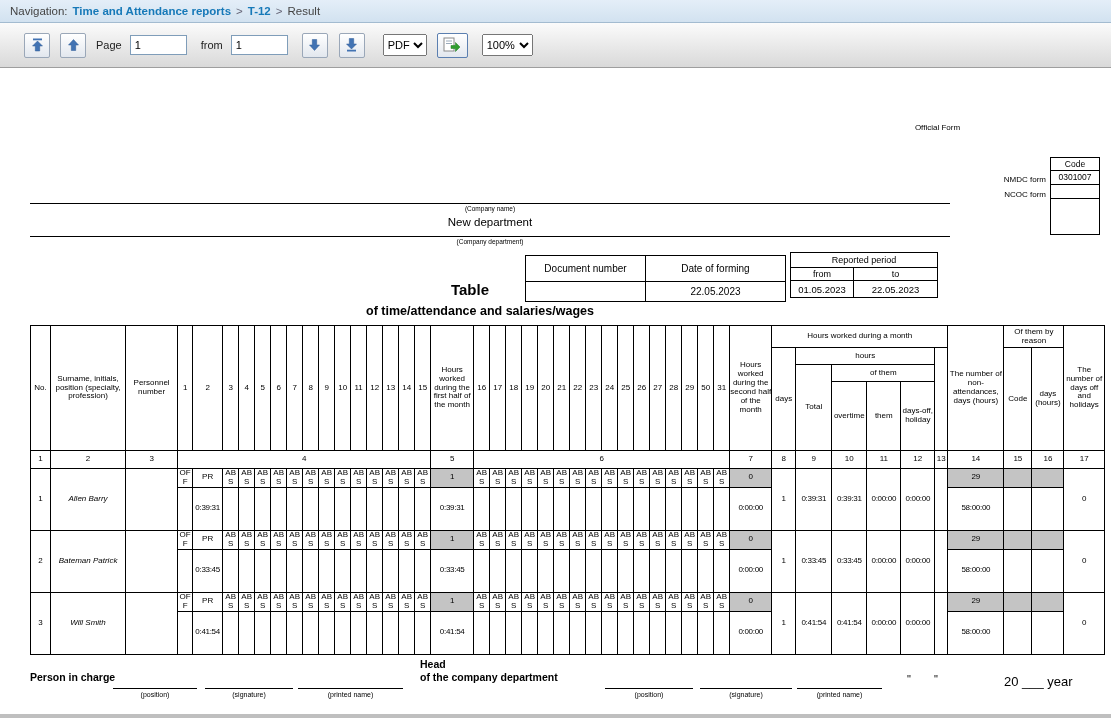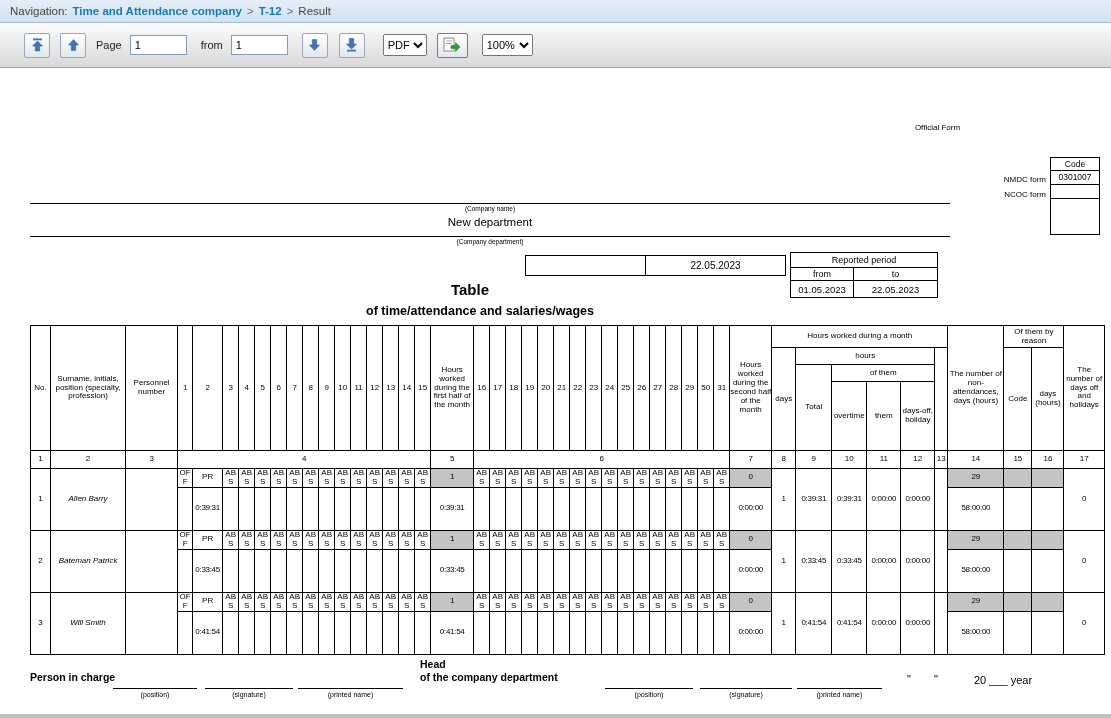--- a/index.html
+++ b/index.html
@@ -53,29 +53,29 @@
   .gray{background:var(--shaded,#c4c4c4);}
   .time{font-size:8px;white-space:nowrap;letter-spacing:-0.3px;}
   .namecell{font-size:9px;font-style:italic;}
   .rowno{font-size:9px;}
   
   .f-person{left:30px;top:603px;font-weight:bold;font-size:10.5px;}
   .f-head{left:420px;top:590px;font-weight:bold;font-size:10.5px;line-height:1.2;}
   .sigline{position:absolute;border-bottom:1px solid #000;height:0;}
   .sigcap{position:absolute;font-size:7px;text-align:center;}
   .quote{font-size:11px;}
-  .year{left:974px;top:606px;font-size:11px;}
+  .year{left:1004px;top:606px;font-size:13px;}
   .bottombar{left:0;top:646px;width:1111px;height:4px;background:#bfbfbf;}
 </style>
 </head>
 <body>
 
 <div class="navbar">
   <span>Navigation:</span>
-  <a>Time and Attendance company</a>
+  <a>Time and Attendance reports</a>
   <span class="sep">&gt;</span>
   <a>T-12</a>
   <span class="sep">&gt;</span>
   <span>Result</span>
 </div>
 
 <div class="toolbar">
   <button class="tbtn">
     <svg width="13" height="14" viewBox="0 0 13 14">
       <rect x="2" y="0.5" width="9" height="1.8" fill="#4273b3"></rect>
@@ -135,20 +135,24 @@
   <div class="abs cap" style="left:440px;top:137px;width:100px">(Company name)</div>
   <div class="abs deptname">New department</div>
   <div class="abs line" style="left:30px;top:168px;width:920px"></div>
   <div class="abs cap" style="left:430px;top:170px;width:120px">(Company department)</div>
 
   <div class="abs title1">Table</div>
   <div class="abs title2">of time/attendance and salaries/wages</div>
 
   <table class="docinfo">
     <tbody>
+      <tr class="r1">
+        <td class="c1">Document number</td>
+        <td class="c2">Date of forming</td>
+      </tr>
       <tr class="r2">
         <td class="c1"></td>
         <td class="c2">22.05.2023</td>
       </tr>
     </tbody>
   </table>
 
   <table class="period">
     <tbody>
       <tr class="p1">

